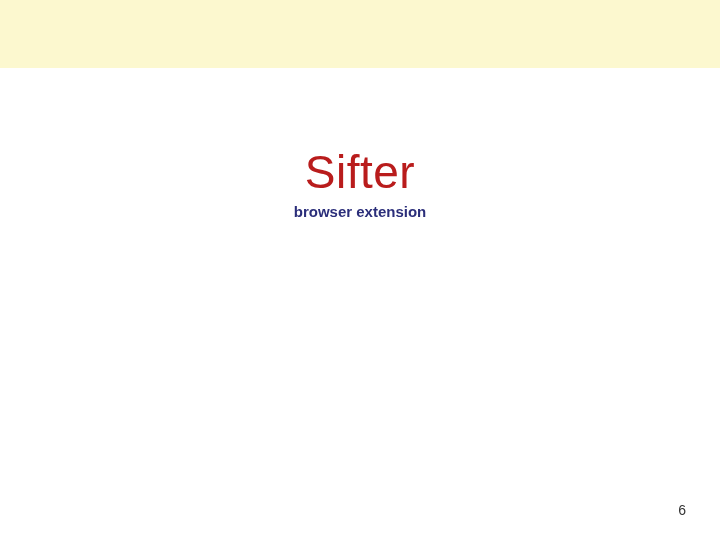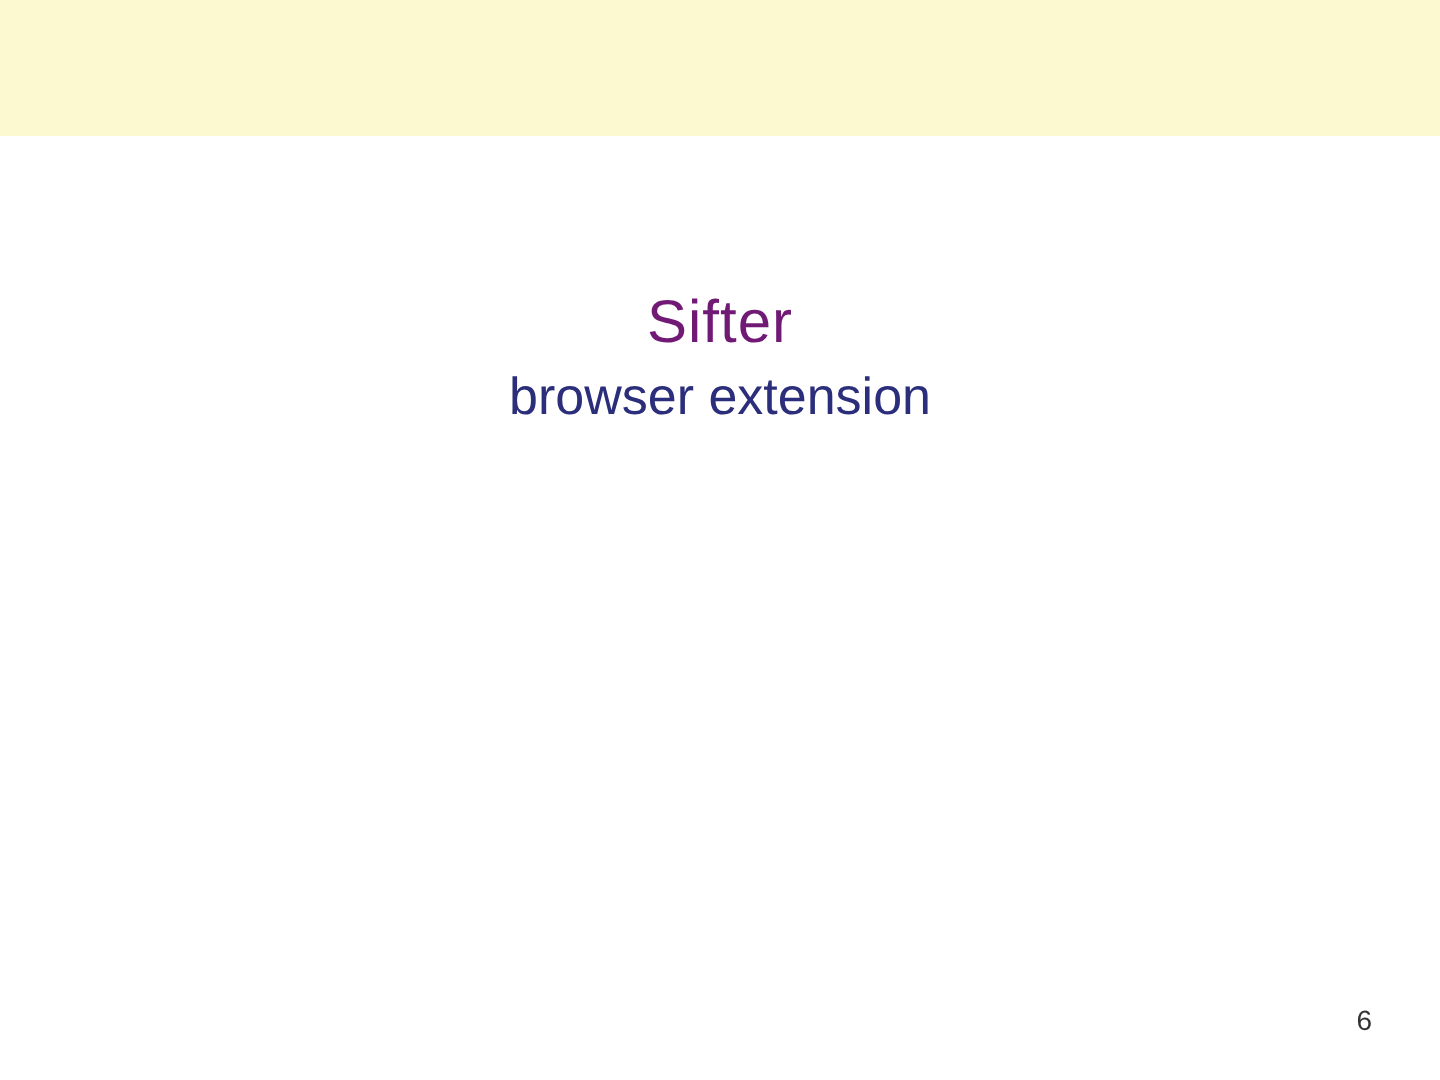--- a/index.html
+++ b/index.html
@@ -21,30 +21,30 @@
       background: #fcf8cf;
     }
     .content {
       position: absolute;
       top: 145px;
       left: 0;
       width: 100%;
       text-align: center;
     }
     .title {
-      font-size: 30px;
-      color: #701a75;
+      font-size: 46px;
+      color: #b91c1c;
       font-weight: 400;
       letter-spacing: 0.5px;
     }
     .subtitle {
-      font-size: 26px;
+      font-size: 15px;
       color: #2b2e7a;
       margin-top: 4px;
-      font-weight: 400;
+      font-weight: 700;
     }
     .page-number {
       position: absolute;
       bottom: 22px;
       right: 34px;
       font-size: 14px;
       color: #333333;
       font-family: "Trebuchet MS", Verdana, sans-serif;
     }
   </style>

